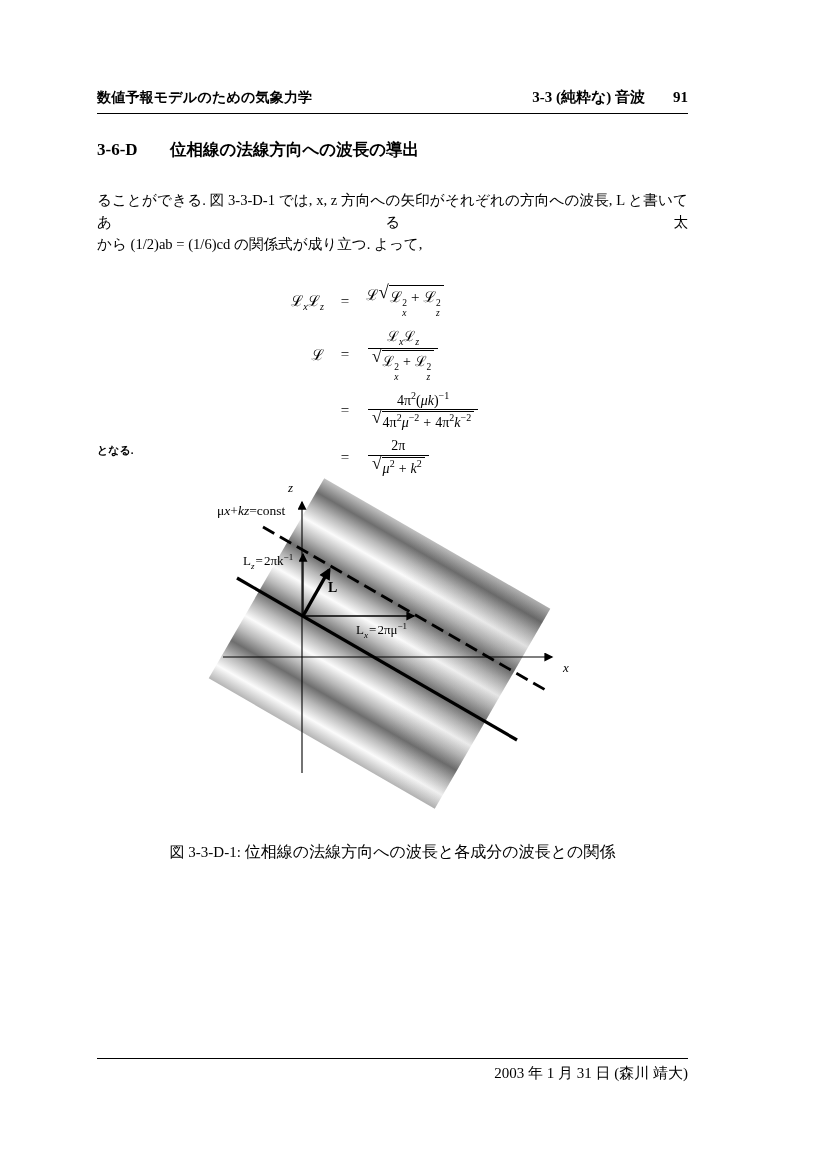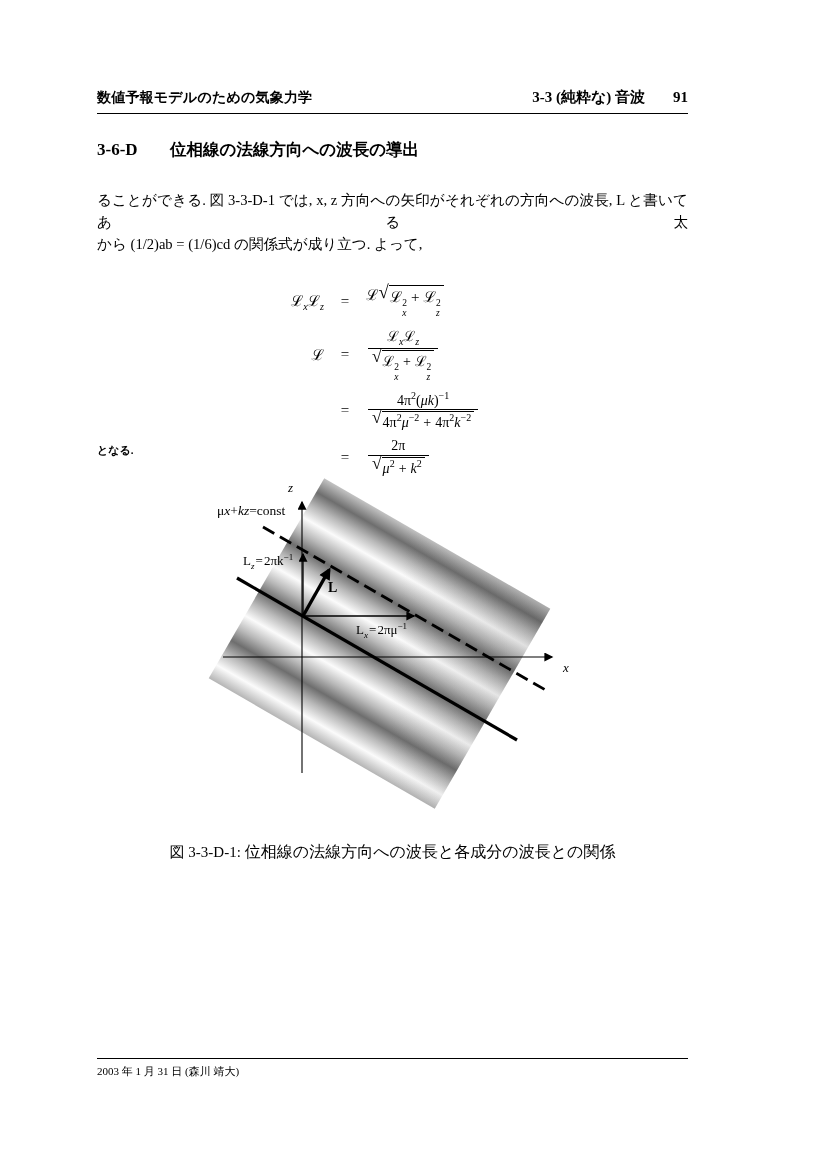--- a/index.html
+++ b/index.html
@@ -59,21 +59,21 @@
   .figsvg{position:absolute;left:0;top:0;}
   .figlabel{position:absolute;font-size:13px;white-space:nowrap;}
   .figlabel sup{font-size:9px;}
   .figlabel sub{font-size:9px;}
   .lab-bold{font-weight:bold;font-size:14px;}
   .caption{position:absolute;left:97px;top:842px;width:591px;text-align:center;}
   .cap-tag{font-size:15px;}
   .cap-text{font-size:16px;}
 
   
-  .footer-date{position:absolute;top:1064px;left:97px;width:591px;font-size:11px;}
+  .footer-date{position:absolute;top:1064px;left:97px;width:591px;text-align:right;font-size:15px;}
 </style>
 </head>
 <body>
 
 <div class="page">
 
   <div class="header">
     <span class="header-left">数値予報モデルのための気象力学</span>
     <span class="header-right">
       <span>3-3 (純粋な) 音波</span>

